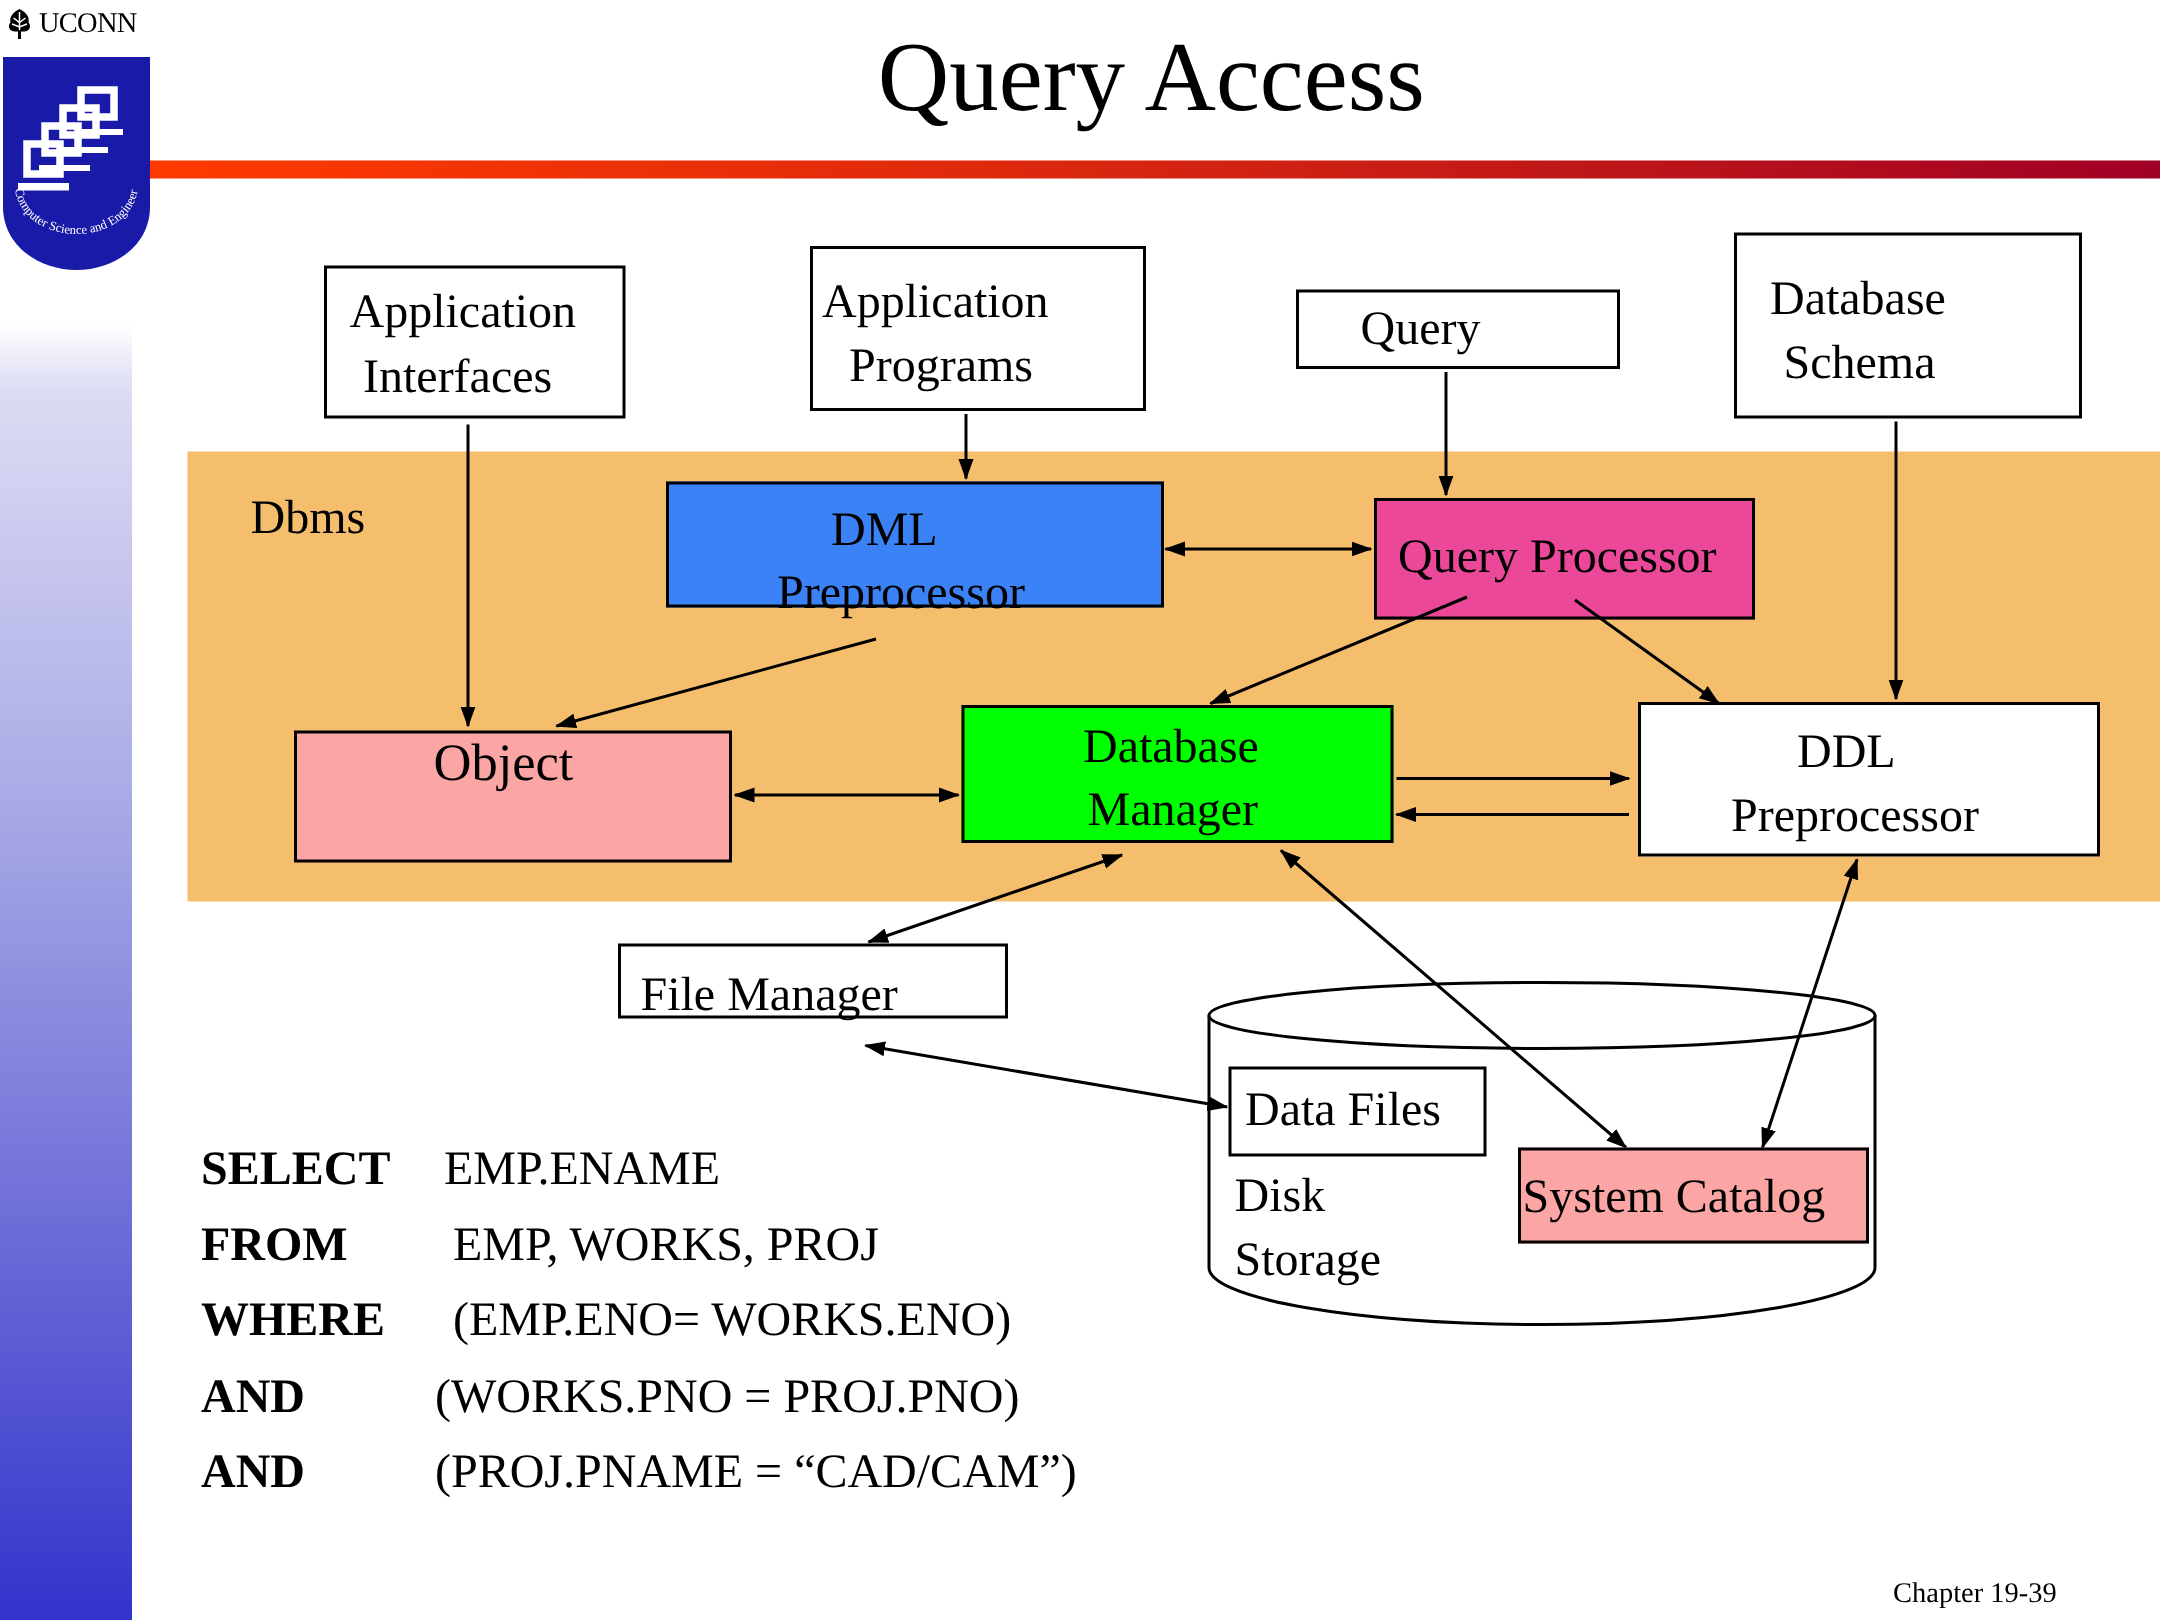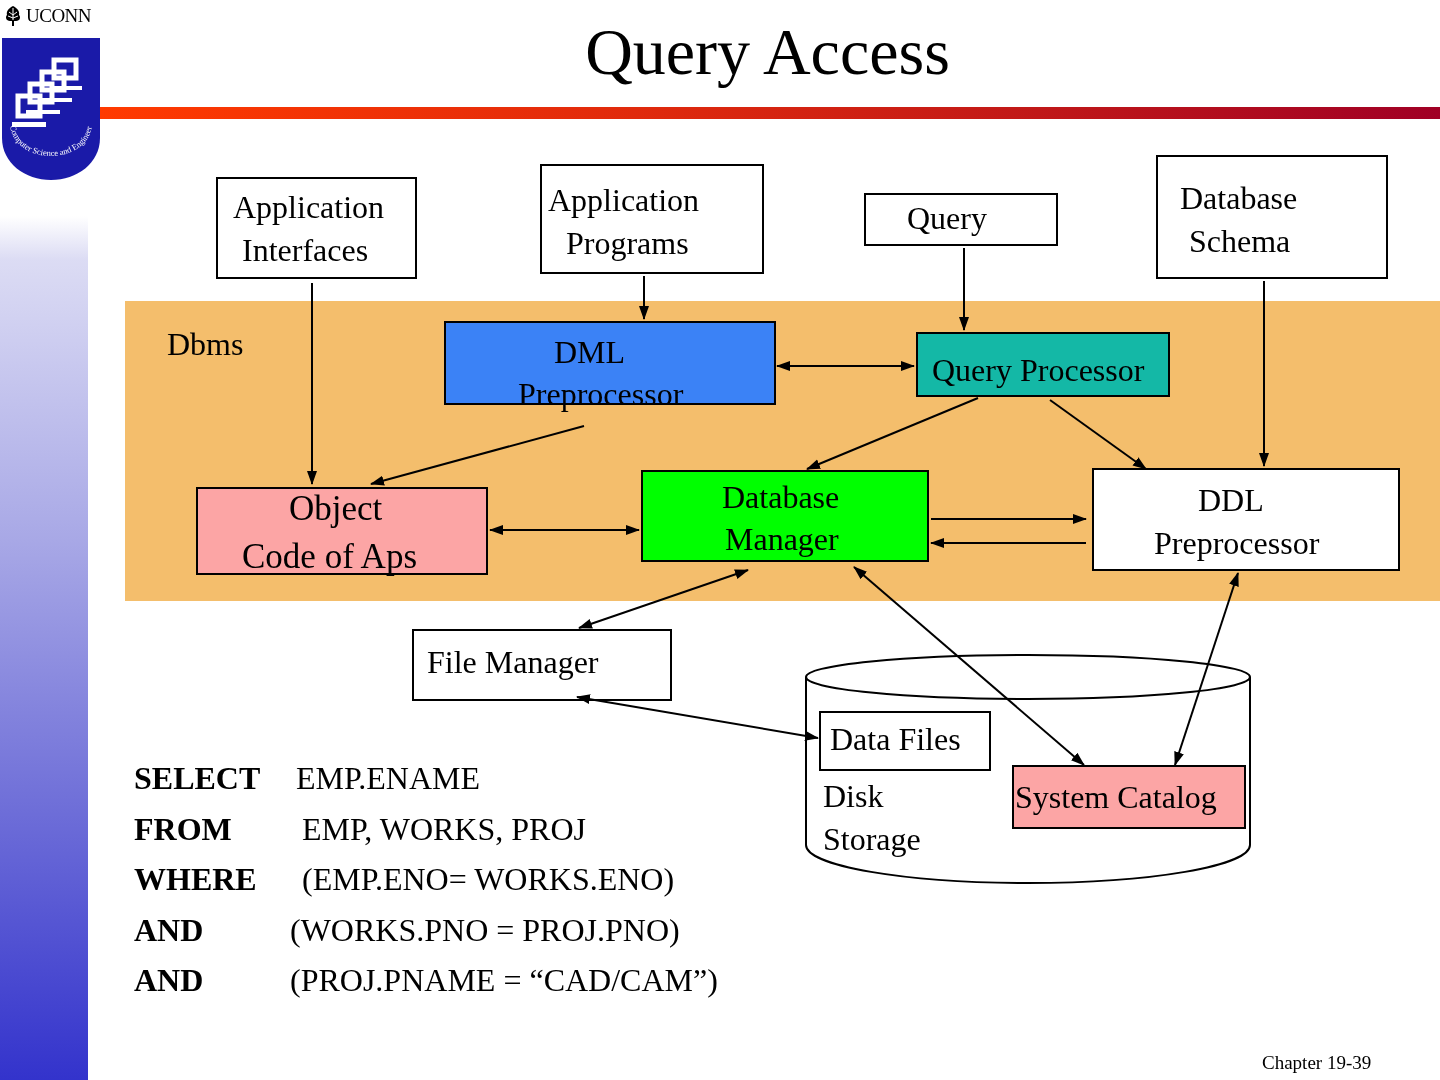--- a/index.html
+++ b/index.html
@@ -63,49 +63,48 @@
 <div class="lbl" style="left:167px;top:323px;">Dbms</div>
 
 <div class="box" style="left:216px;top:177px;width:201px;height:102px;">
   <span style="left:15px;top:7px;">Application</span>
   <span style="left:24px;top:50px;">Interfaces</span>
 </div>
 <div class="box" style="left:540px;top:164px;width:224px;height:110px;">
   <span style="left:6px;top:13px;">Application</span>
   <span style="left:24px;top:56px;">Programs</span>
 </div>
-<div class="box" style="left:864px;top:193px;width:194px;height:53px;text-align:right;">
+<div class="box" style="left:864px;top:193px;width:216px;height:53px;text-align:right;">
   <span style="left:41px;top:2px;">Query</span>
 </div>
 <div class="box" style="left:1156px;top:155px;width:232px;height:124px;">
   <span style="left:22px;top:20px;">Database</span>
   <span style="left:31px;top:63px;">Schema</span>
 </div>
 
 <div class="box" style="left:444px;top:321px;width:332px;height:84px;background:#3b82f6;">
   <span style="left:108px;top:8px;">DML</span>
   <span style="left:72px;top:50px;">Preprocessor</span>
 </div>
-<div class="box" style="left:916px;top:332px;width:254px;height:65px;background:#14b8a6;overflow:hidden;">
+<div class="box" style="left:916px;top:332px;width:254px;height:81px;background:#ec4899;overflow:hidden;">
   <span style="left:14px;top:15px;">Query Processor</span>
 </div>
 <div class="box" style="left:196px;top:487px;width:292px;height:88px;background:#fca5a5;font-size:35px;">
   <span style="left:91px;top:-2px;">Object</span>
-  <span style="left:44px;top:46px;">Code of Aps</span>
 </div>
 <div class="box" style="left:641px;top:470px;width:288px;height:92px;background:#00ff00;">
   <span style="left:79px;top:4px;">Database</span>
   <span style="left:82px;top:46px;">Manager</span>
 </div>
 <div class="box" style="left:1092px;top:468px;width:308px;height:103px;">
   <span style="left:104px;top:9px;">DDL</span>
   <span style="left:60px;top:52px;">Preprocessor</span>
 </div>
 
-<div class="box" style="left:412px;top:629px;width:260px;height:72px;">
+<div class="box" style="left:412px;top:629px;width:260px;height:50px;">
   <span style="left:13px;top:10px;">File Manager</span>
 </div>
 
 <svg class="wires">
   <defs>
     <marker id="ah" viewBox="0 0 10 10" refX="9" refY="5" markerWidth="10" markerHeight="10" markerUnits="userSpaceOnUse" orient="auto-start-reverse">
       <path d="M0 0 L10 5 L0 10 Z" fill="#000"></path>
     </marker>
     <marker id="ahL" viewBox="0 0 14 10" refX="13" refY="5" markerWidth="14" markerHeight="11" markerUnits="userSpaceOnUse" orient="auto-start-reverse">
       <path d="M0 0 L14 5 L0 10 Z" fill="#000"></path>

